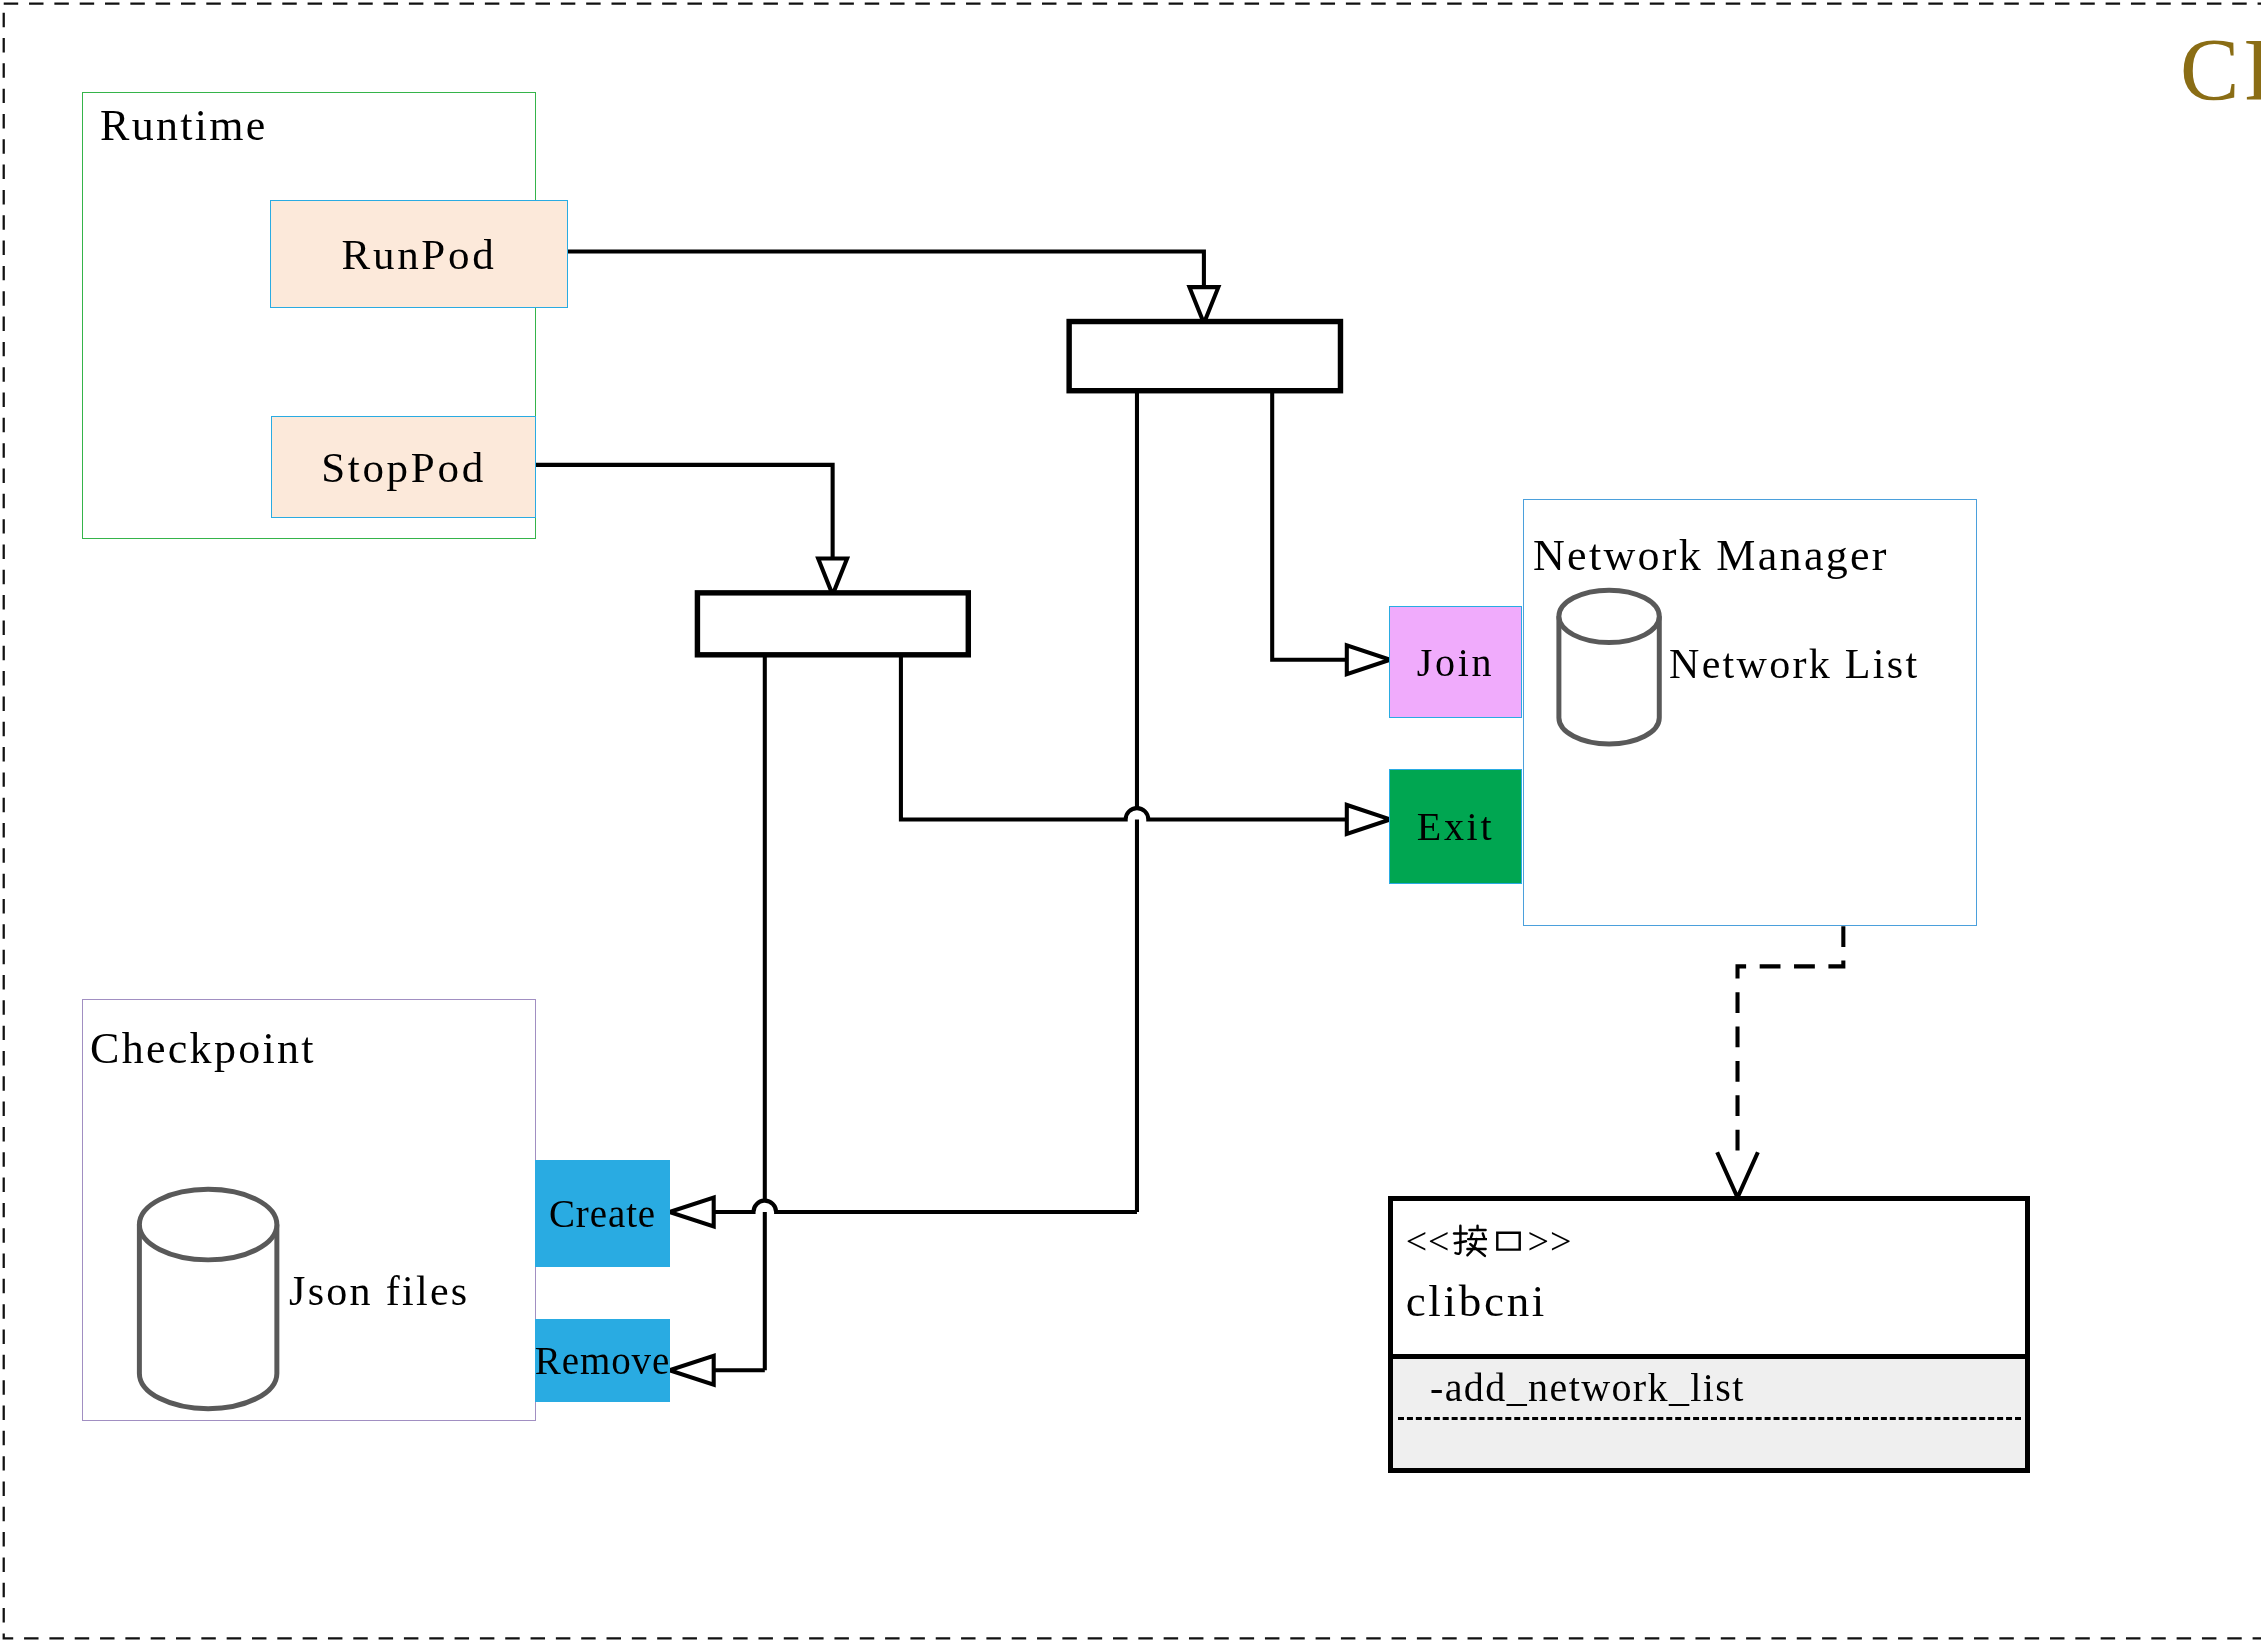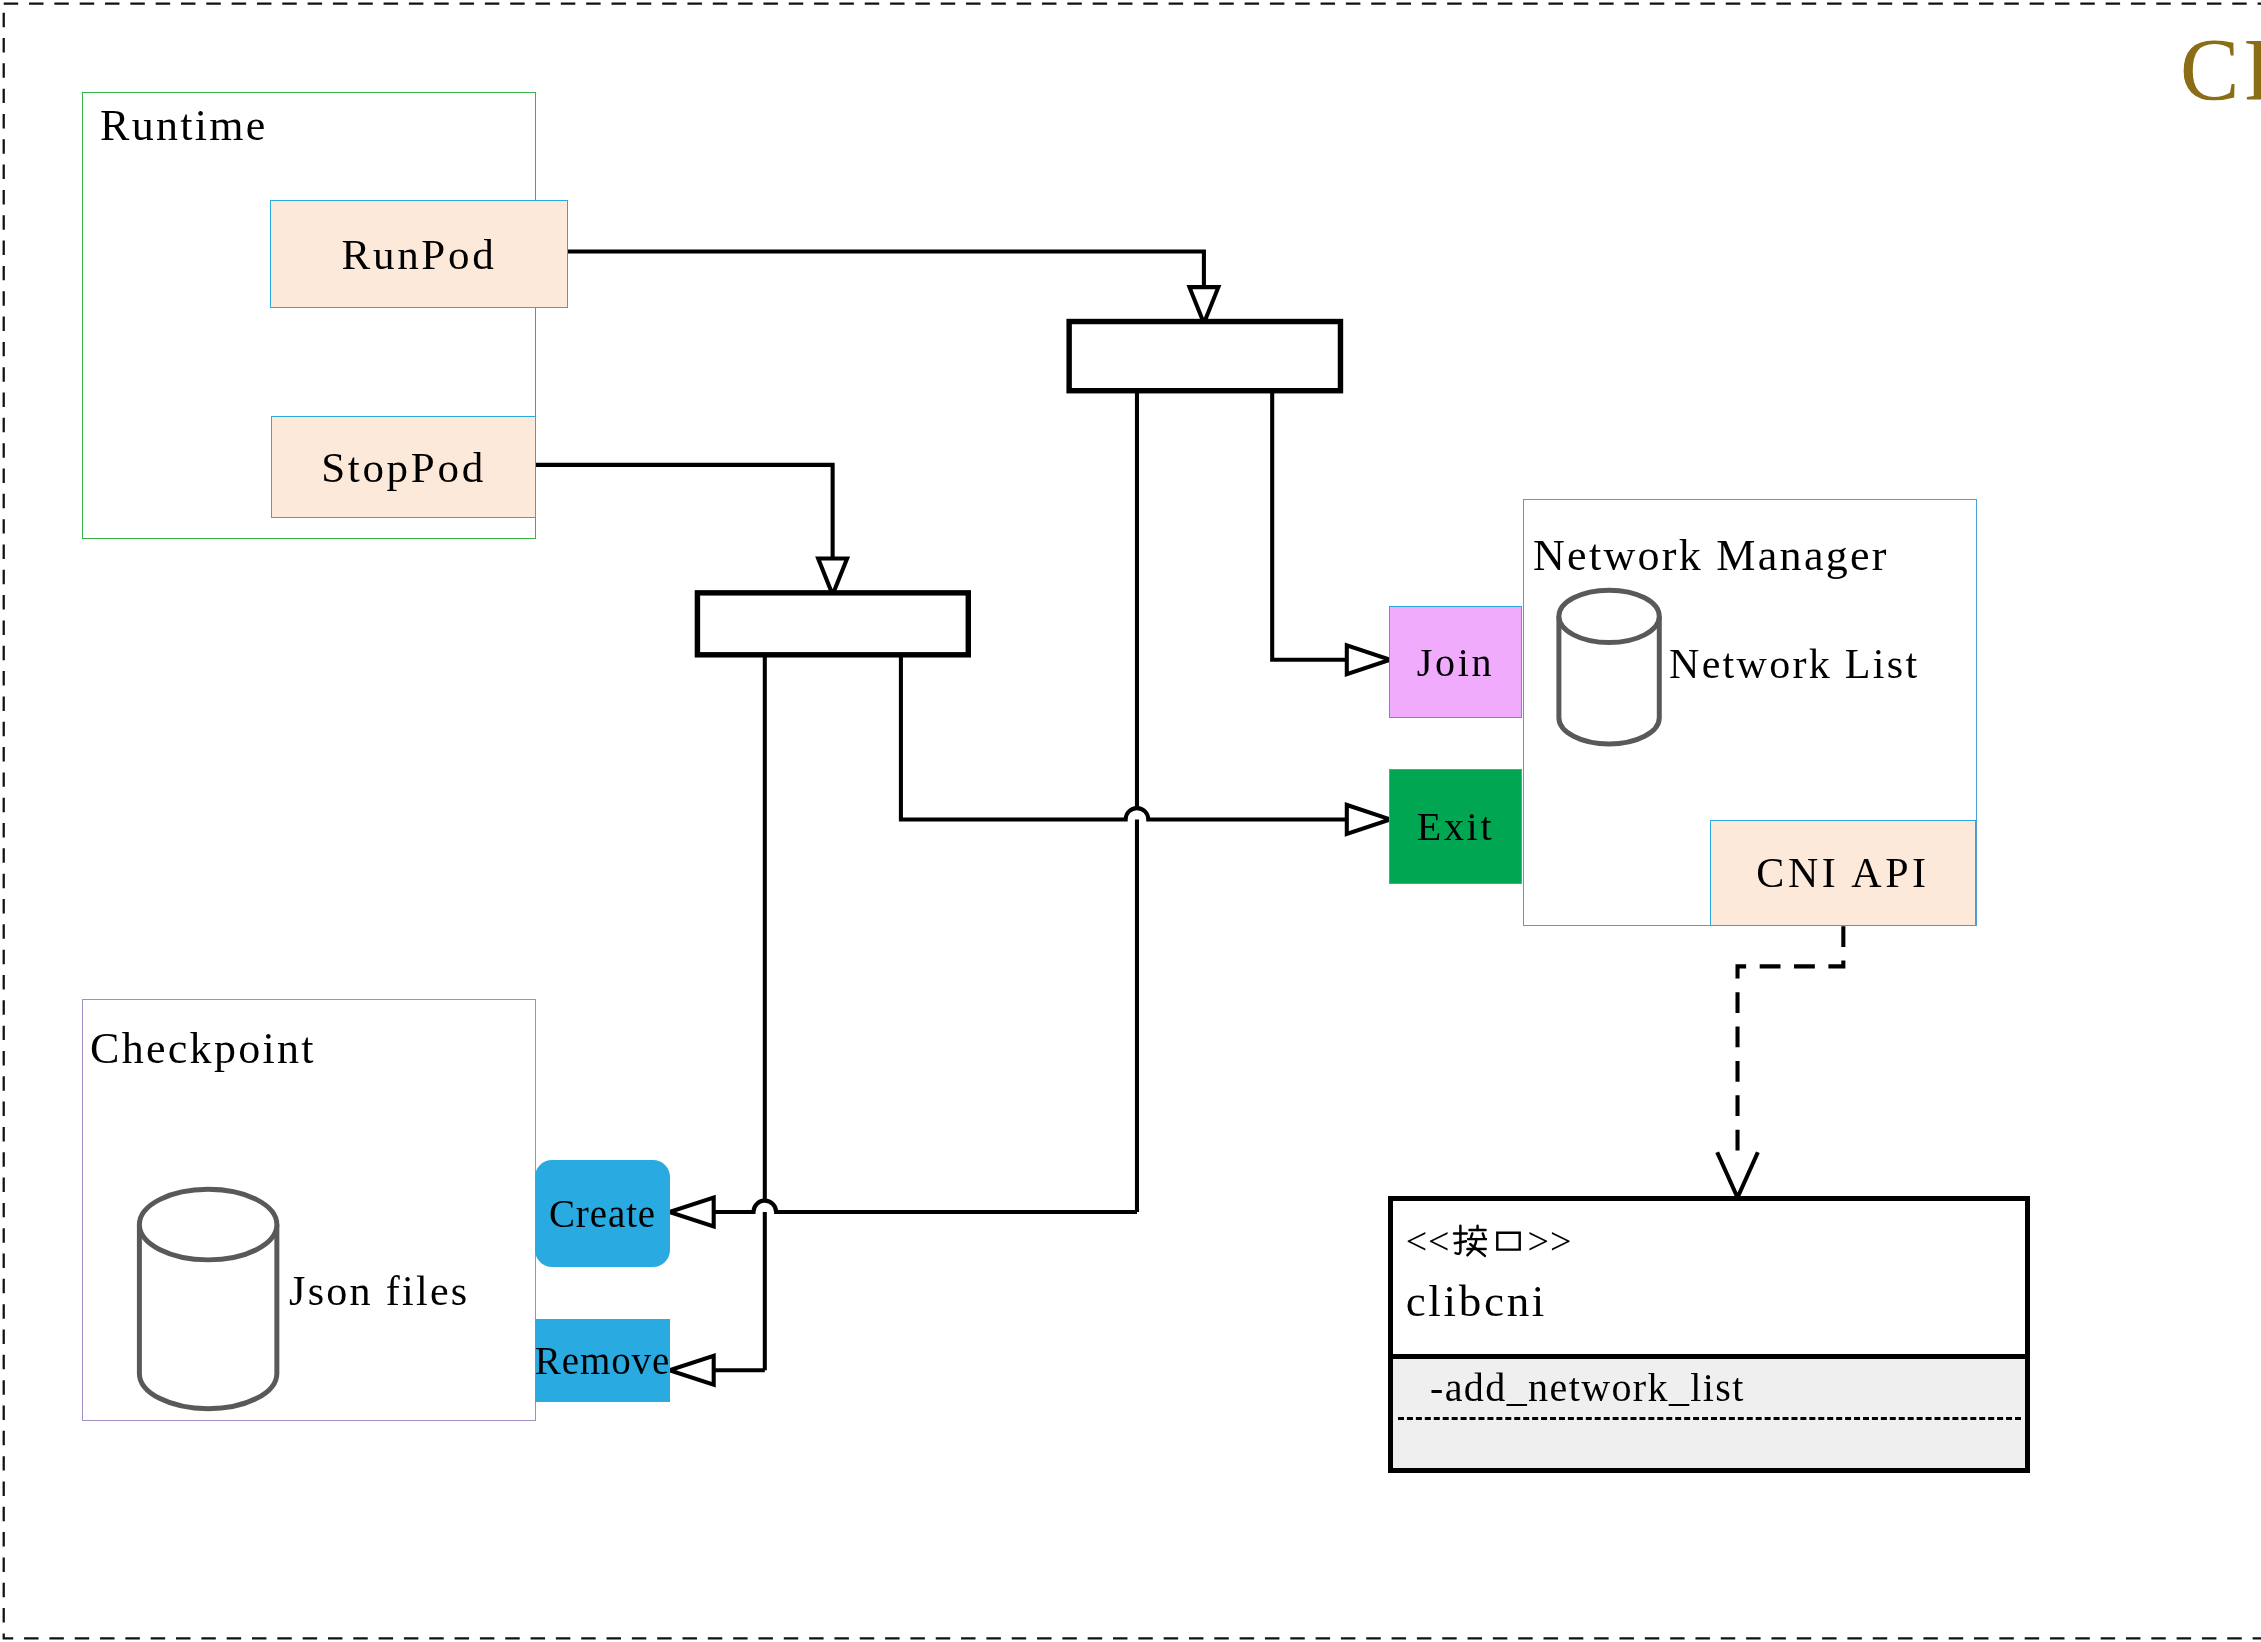--- a/index.html
+++ b/index.html
@@ -13,21 +13,21 @@
   .runtime{left:82px;top:92px;width:454px;height:447px;border:1.8px solid #35B44A;background:transparent;}
   .checkpoint{left:82px;top:999px;width:454px;height:422px;border:1.4px solid #A18FC2;background:transparent;}
   .netmgr{left:1523px;top:499px;width:454px;height:427px;border:1.8px solid #4BA0DC;background:transparent;}
 
   
   .runpod{left:270px;top:200px;width:298px;height:108px;background:#FCE9DA;border:1.8px solid #29ABE2;font-size:43px;letter-spacing:2.7px;}
   .stoppod{left:271px;top:416px;width:265px;height:102px;background:#FCE9DA;border:1.8px solid #29ABE2;font-size:43px;letter-spacing:2.7px;}
   .cniapi{left:1710px;top:820px;width:266px;height:106px;background:#FCE9DA;border:1.8px solid #29ABE2;font-size:42px;letter-spacing:3.6px;}
   .join{left:1389px;top:606px;width:133px;height:112px;background:#f0abfc;border:1.8px solid #29ABE2;font-size:40px;letter-spacing:2.7px;}
   .exit{left:1389px;top:769px;width:133px;height:115px;background:#00A651;border:1.8px solid #29ABE2;font-size:40px;letter-spacing:2.7px;}
-  .create{left:535px;top:1160px;width:135px;height:107px;background:#29ABE2;font-size:39px;letter-spacing:0.9px;border-radius:17px;}
+  .create{left:535px;top:1160px;width:135px;height:107px;background:#29ABE2;font-size:39px;letter-spacing:0.9px;}
   .remove{left:535px;top:1319px;width:135px;height:83px;background:#29ABE2;font-size:39px;letter-spacing:0.9px;}
 
   
   .runtime-label{left:100px;top:100px;font-size:44px;}
   .checkpoint-label{left:90px;top:1023px;font-size:44px;}
   .netmgr-label{left:1533px;top:530px;font-size:44px;}
   .netlist-label{left:1669px;top:639px;font-size:42px;}
   .jsonfiles-label{left:289px;top:1266px;font-size:42px;}
 
   .cri{position:absolute;left:2180px;top:23.5px;font-size:89px;line-height:90px;color:#8A6D15;letter-spacing:4.5px;}
@@ -112,23 +112,20 @@
 
   <div class="box netmgr"></div>
   <div class="lbl netmgr-label">Network Manager</div>
   <div class="lbl netlist-label">Network List</div>
   <div class="box join">
     <span>Join</span>
   </div>
   <div class="box exit">
     <span>Exit</span>
   </div>
-  <div class="box cniapi">
-    <span>CNI API</span>
-  </div>
 
   <div class="clibcni">
     <div class="clib-stereotype">
       <span>&lt;&lt;</span>
       <svg width="35" height="35" viewBox="0 0 100 100" fill="none" stroke="#000" stroke-width="7" stroke-linecap="round" aria-label="接口">
         <path d="M24,8 V80 Q24,92 10,86"></path>
           <path d="M6,30 H42"></path>
           <path d="M8,58 L40,52"></path>
         <path d="M50,20 H96"></path>
           <path d="M73,8 V20"></path>

